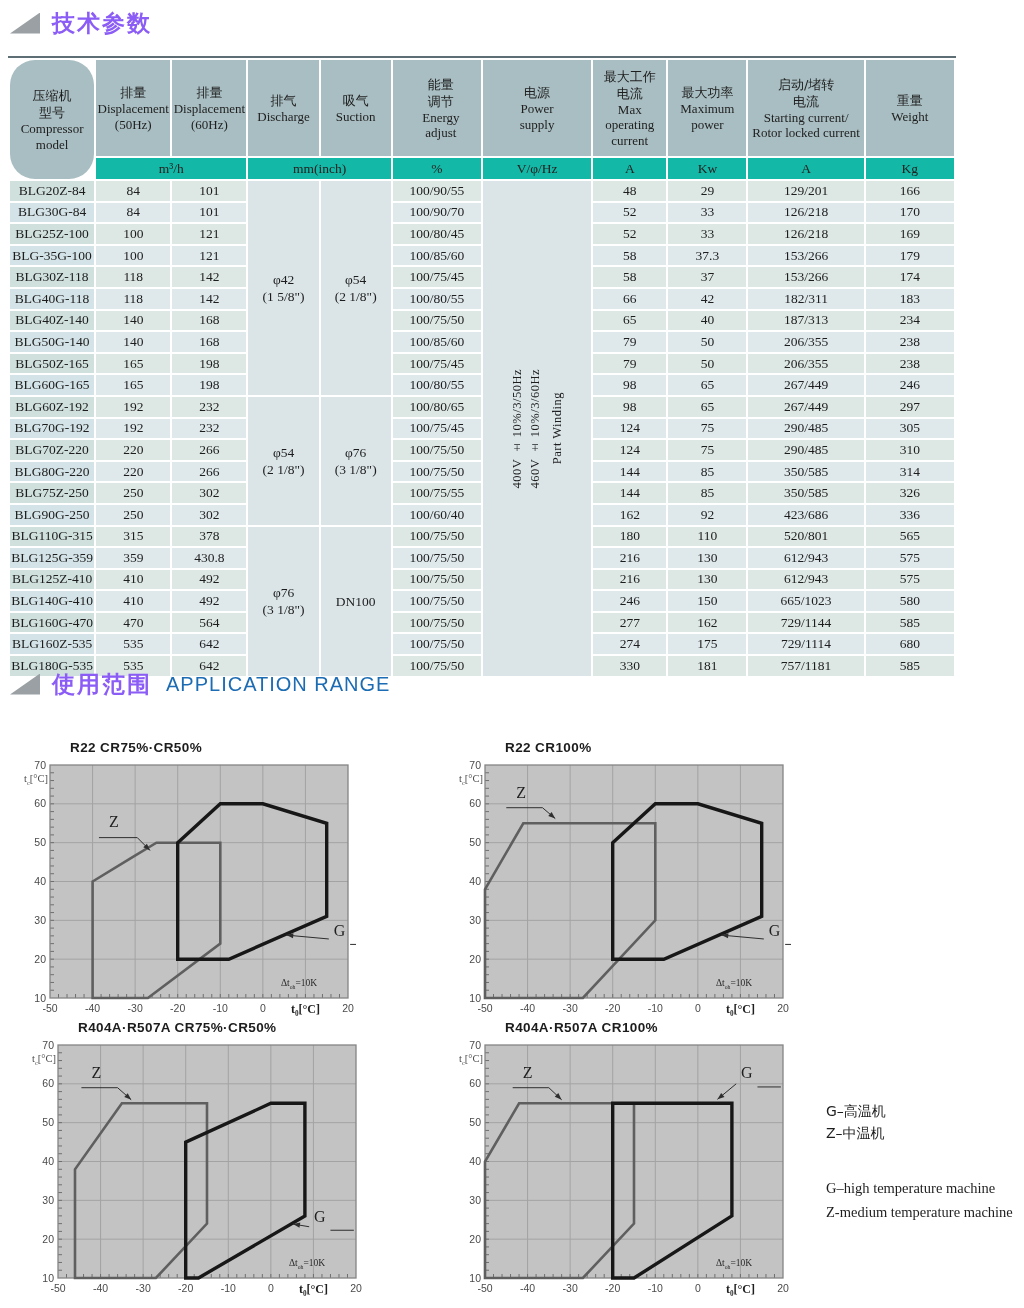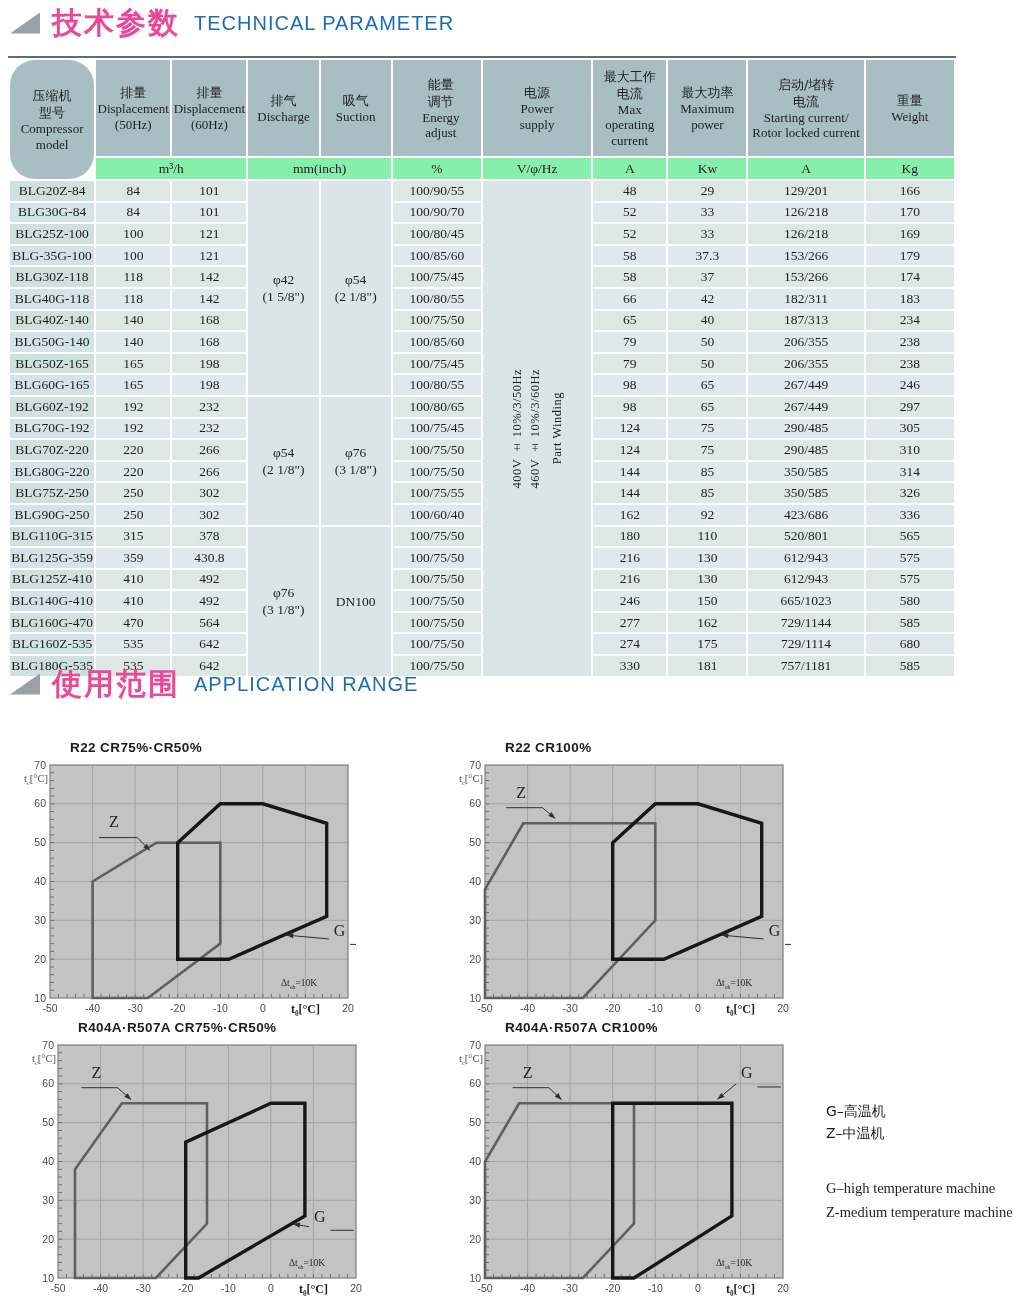--- a/index.html
+++ b/index.html
@@ -3,33 +3,33 @@
 <meta charset="utf-8">
 <style>
   html,body{margin:0;padding:0;}
   body{width:1024px;height:1308px;position:relative;background:#ffffff;
        font-family:"Liberation Sans",sans-serif;color:#222;overflow:hidden;}
 
   
   .sec{position:absolute;display:flex;align-items:center;height:30px;}
   .tri{width:30px;height:21px;background:#9aa0a3;margin-right:12px;
        clip-path:polygon(0 100%,100% 0,100% 100%);}
-  .sec-zh{font-weight:bold;font-size:30px;color:#ec4899;letter-spacing:2px;
+  .sec-zh{font-weight:bold;font-size:23px;color:#8b5cf6;letter-spacing:2px;
           font-family:"DejaVu Sans",sans-serif;margin-right:14px;}
   .sec-en{font-size:20px;color:#1c6cb4;letter-spacing:1px;font-family:"Liberation Sans",sans-serif;}
 
   
   .tblwrap{position:absolute;left:8px;top:56px;width:948px;}
   .table-topline{height:2px;background:#5d6e74;width:100%;}
   table.param{border-collapse:separate;border-spacing:2px;table-layout:fixed;width:948px;}
   table.param th,table.param td{text-align:center;vertical-align:middle;padding:0;}
   thead th{background:#a9bec2;font-weight:normal;color:#1e1e1e;}
   thead th .hz{font-size:13px;line-height:17px;font-family:"DejaVu Sans",sans-serif;}
   thead th .he{font-size:13px;line-height:15.5px;font-family:"Liberation Serif",serif;}
-  tr.unitrow td{background:#86efac;height:21px;font-size:13.5px;
+  tr.unitrow td{background:#14b8a6;height:21px;font-size:13.5px;
                 font-family:"Liberation Serif",serif;}
   tbody td{height:19.6px;font-size:13.5px;font-family:"Liberation Serif",serif;color:#1d1d1d;}
   tbody tr:nth-child(odd) td{background:#dde8e5;}
   tbody tr:nth-child(even) td{background:#dfe9ec;}
   tbody tr:nth-child(odd) td.c-model{background:#cfe0dd;}
   tbody tr:nth-child(even) td.c-model{background:#d4e3e7;}
   tbody td.c-merge{background:#dbe5e8 !important;font-size:13.5px;}
   tbody td.c-merge div{line-height:17px;}
   tbody td.c-power{background:#dbe5e8 !important;}
   .rotwrap{display:flex;flex-direction:row;align-items:center;justify-content:center;gap:3px;}
@@ -48,21 +48,20 @@
   .legend .zh{font-size:14px;line-height:22px;font-family:"DejaVu Sans",sans-serif;}
   .legend .en{font-size:14.5px;line-height:24px;font-family:"Liberation Serif",serif;}
   .legend .gap{height:32px;}
 </style>
 </head>
 <body>
 
 <div class="sec" style="left:10px;top:8px;">
   <span class="tri"></span>
   <span class="sec-zh">技术参数</span>
-  <span class="sec-en">TECHNICAL PARAMETER</span>
 </div>
 
 <div class="tblwrap">
   <div class="table-topline"></div>
   <table class="param">
     <colgroup>
       <col style="width:84px">
         <col style="width:74px">
         <col style="width:74px">
       <col style="width:70px">

